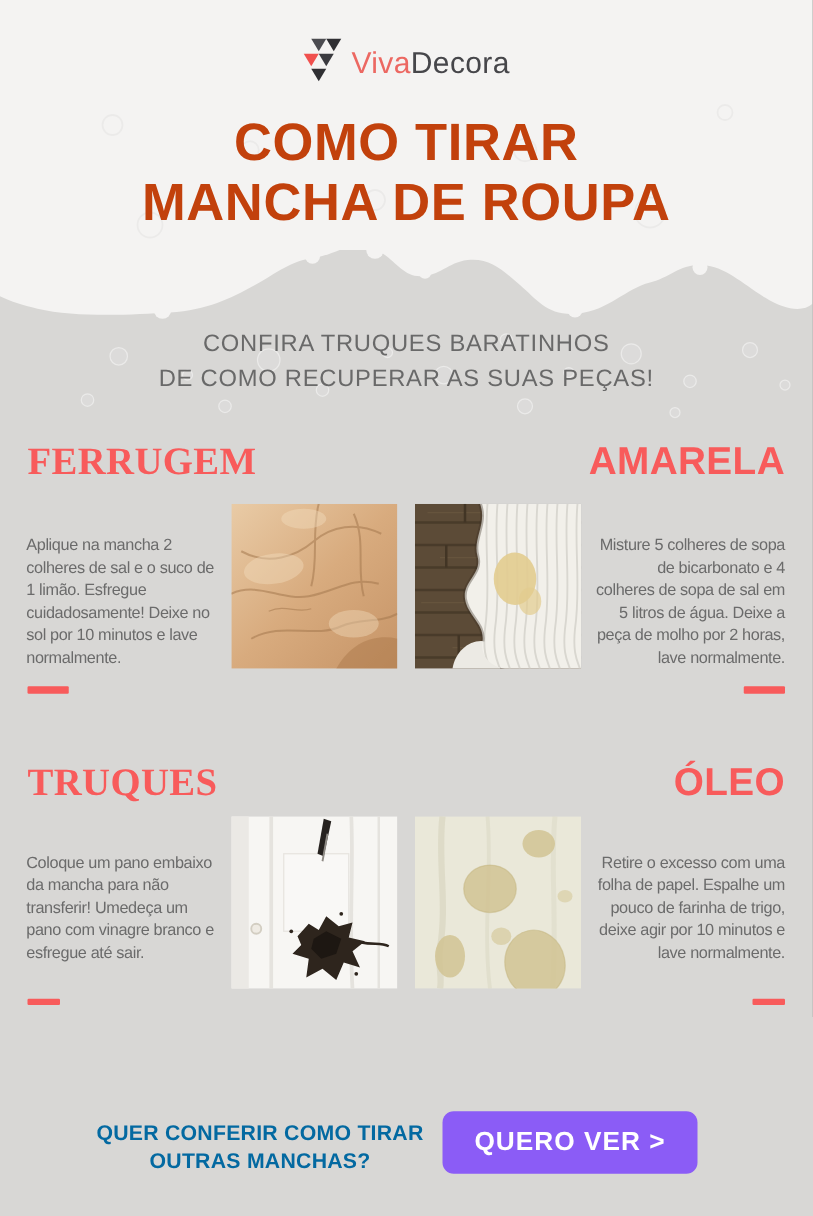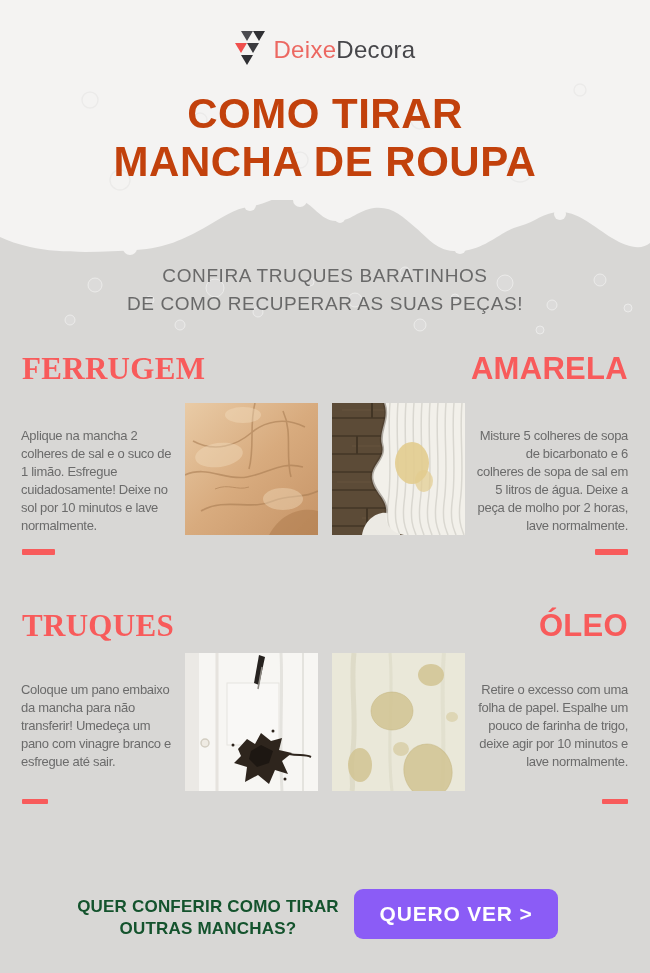--- a/index.html
+++ b/index.html
@@ -47,21 +47,21 @@
   .photo-a { left:185px; }
   .photo-b { left:332px; }
   .dash { position:absolute; background:#f85b5b; border-radius:1px; }
   .dash.r1 { top:549px; width:33px; height:6px; }
   .dash.r2 { top:799px; width:26px; height:5px; }
   .dash.dl { left:22px; }
   .dash.dr { right:22px; }
   
   .cta-question {
     position:absolute; left:50px; top:896px; width:316px; text-align:center;
-    font-size:17px; line-height:22px; font-weight:800; color:#14532d;
+    font-size:17px; line-height:22px; font-weight:800; color:#0369a1;
     letter-spacing:0.2px; white-space:pre-line;
   }
   .cta-button {
     position:absolute; left:354px; top:889px; width:204px; height:50px;
     background:#8b5cf6; border:none; border-radius:9px; cursor:pointer;
     display:flex; align-items:center; justify-content:center;
     color:#ffffff; font-family:"Liberation Sans", sans-serif;
     font-size:21px; font-weight:800; letter-spacing:0.8px;
   }
 </style>
@@ -127,39 +127,39 @@
   <div class="logo">
     <span>
       <svg width="34" height="40" viewBox="0 0 34 40" aria-hidden="true">
         <polygon points="7,3 19,3 13,13" fill="#4b4b50"></polygon>
         <polygon points="19,3 31,3 25,13" fill="#2f2f33"></polygon>
         <polygon points="1,15 13,15 7,25" fill="#f0504e"></polygon>
         <polygon points="13,15 25,15 19,25" fill="#3a3a3f"></polygon>
         <polygon points="7,27 19,27 13,37" fill="#2f2f33"></polygon>
       </svg>
     </span>
-    <span class="logo-text"><span class="viva">Deixe</span><span class="decora">Decora</span></span>
+    <span class="logo-text"><span class="viva">Viva</span><span class="decora">Decora</span></span>
   </div>
 
   <h1 class="page-title">COMO TIRAR
 MANCHA DE ROUPA</h1>
   <div class="page-subtitle">CONFIRA TRUQUES BARATINHOS
 DE COMO RECUPERAR AS SUAS PEÇAS!</div>
 
   <h2 class="sec-title left row1-title">FERRUGEM</h2>
   <h2 class="sec-title right row1-title">AMARELA</h2>
 
   <p class="sec-text left row1-text">Aplique na mancha 2
 colheres de sal e o suco de
 1 limão. Esfregue
 cuidadosamente! Deixe no
 sol por 10 minutos e lave
 normalmente.</p>
   <p class="sec-text right row1-text">Misture 5 colheres de sopa
-de bicarbonato e 6
+de bicarbonato e 4
 colheres de sopa de sal em
 5 litros de água. Deixe a
 peça de molho por 2 horas,
 lave normalmente.</p>
 
   <div class="photo row1-photo photo-a">
     <svg width="133" height="132" viewBox="0 0 133 132" aria-hidden="true">
       <defs>
         <linearGradient id="fg" x1="0" y1="0" x2="1" y2="1">
           <stop offset="0" stop-color="#e9cba6"></stop>

